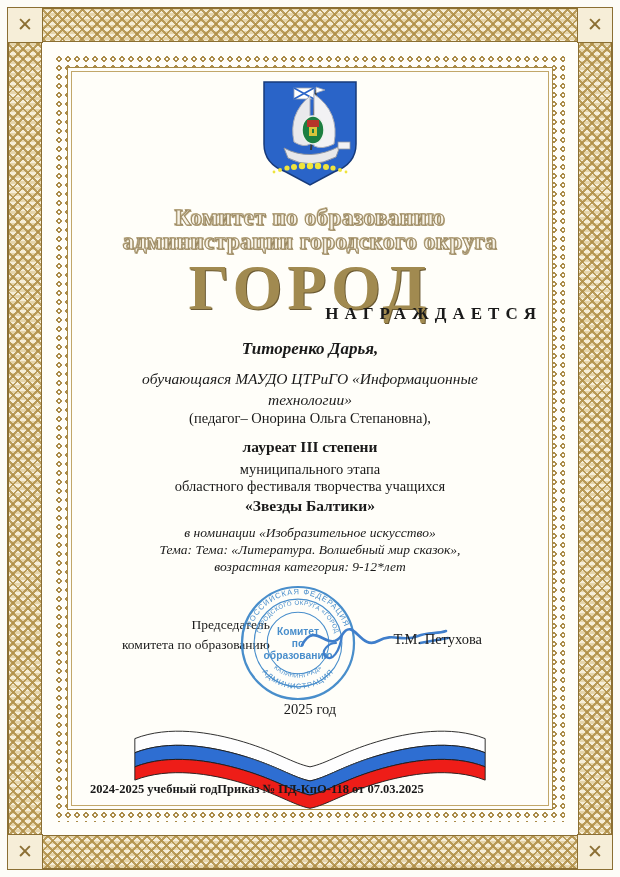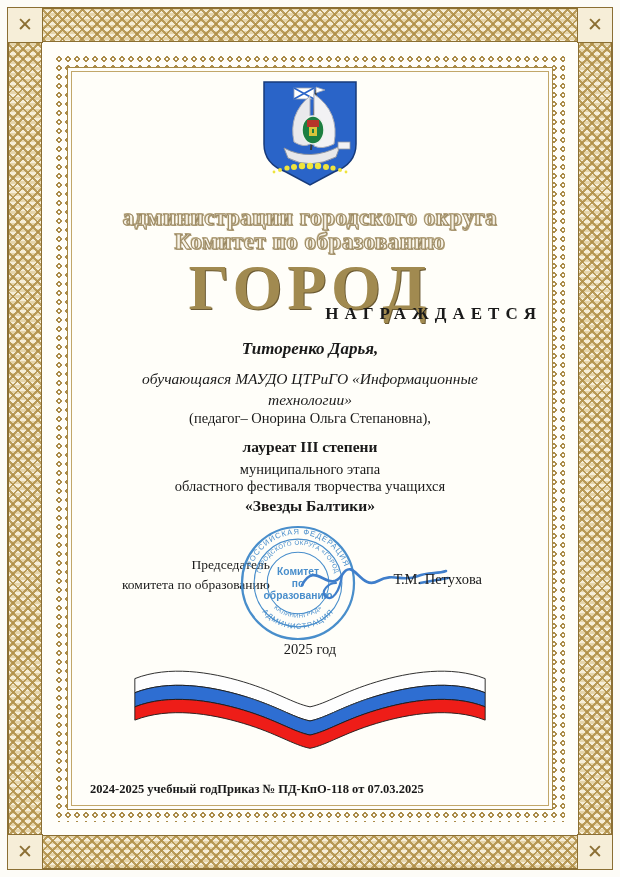--- a/index.html
+++ b/index.html
@@ -101,38 +101,43 @@
           <circle cx="64" cy="88" r="3.2"></circle>
         <circle cx="72" cy="89" r="3"></circle>
           <circle cx="79" cy="90" r="2.6"></circle>
           <circle cx="86" cy="92" r="2"></circle>
         <circle cx="20" cy="94" r="1.4"></circle>
           <circle cx="92" cy="94" r="1.4"></circle>
       </g>
     </svg>
 
     <div class="issuer">
+      <div>Комитет по образованию</div>
       <div>администрации городского округа</div>
-      <div>Комитет по образованию</div>
     </div>
 
     <div class="diploma">ГОРОД</div>
     <div class="awarded">НАГРАЖДАЕТСЯ</div>
 
     <div class="recipient">Титоренко Дарья,</div>
     <div class="affiliation">обучающаяся МАУДО ЦТРиГО «Информационные технологии»</div>
     <div class="teacher">(педагог– Онорина Ольга Степановна),</div>
     <div class="award">лауреат III степени</div>
 
     <div class="stage">
       <div>муниципального этапа</div>
       <div>областного фестиваля творчества учащихся</div>
     </div>
     <div class="festival">«Звезды Балтики»</div>
 
+    <div class="nom">
+      <div>в номинации «Изобразительное искусство»</div>
+      <div>Тема: Тема: «Литература. Волшебный мир сказок»,</div>
+      <div>возрастная категория: 9-12*лет</div>
+    </div>
 
     
     <div class="sign-row">
       <div class="sign-role">
         <div>Председатель</div>
         <div>комитета по образованию</div>
       </div>
 
       <svg class="stamp" width="140" height="140" viewBox="0 0 150 150">
         <g stroke="#3a85c8" fill="none">

